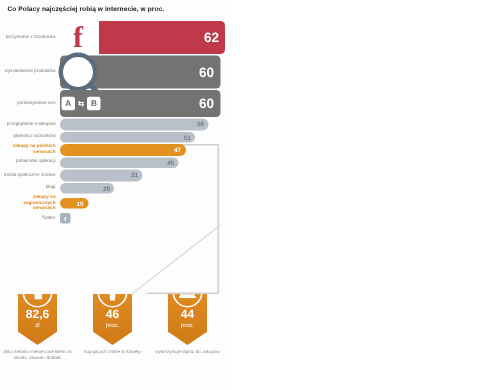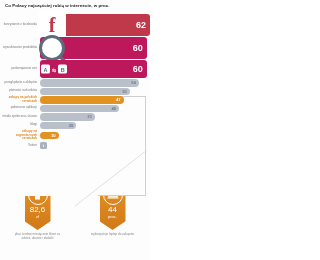--- a/index.html
+++ b/index.html
@@ -33,21 +33,21 @@
   .rlabel.hl{color:#d98b1f;font-weight:bold;}
   .rbarwrap{flex:1 1 auto;position:relative;height:100%;}
   .bar{
     position:relative;border-radius:9px;display:flex;align-items:center;
     justify-content:flex-end;box-sizing:border-box;padding-right:3px;
     color:#ffffff;font-weight:bold;
   }
   .bar.big{height:22px;font-size:9px;padding-right:4px;border-radius:3px;}
   .bar.small{height:7.5px;font-size:4.2px;}
   .bar.red{background:#c0394b;}
-  .bar.slate{background:#be185d;}
+  .bar.slate{background:#737373;}
   .bar.grey{background:#b9c0c9;color:#6d7785;}
   .bar.orange{background:#e2921f;color:#ffffff;}
   
   .tile{
     position:absolute;left:0;top:50%;transform:translateY(-50%);
     background:#ffffff;border-radius:2px;
     display:flex;align-items:center;justify-content:center;
   }
   .fb-tile{width:26px;height:26px;left:-1px;box-shadow:0 0 0 1px #ffffff;}
   .fb-glyph{font-size:20px;font-weight:bold;color:#c0394b;line-height:20px;
@@ -105,21 +105,21 @@
     display:flex;flex-direction:column;align-items:center;
     justify-content:flex-start;padding-top:10px;box-sizing:border-box;
   }
   .medallion{
     position:absolute;left:50%;top:-11px;transform:translateX(-50%);
     width:20px;height:20px;border-radius:50%;
     background:linear-gradient(#e8a03c,#d98218);
     display:flex;align-items:center;justify-content:center;
     border:1.2px solid #ffffff;box-sizing:border-box;
   }
-  .bignum{font-size:8px;font-weight:normal;color:#ffffff;line-height:8px;}
+  .bignum{font-size:8px;font-weight:bold;color:#ffffff;line-height:8px;}
   .unit{font-size:4px;color:#ffffff;line-height:5px;}
   .cap{
     margin-top:3px;text-align:center;font-size:3px;line-height:3.6px;
     color:#8a8a8a;width:48px;
   }
   .ic{display:block;}
 </style>
 </head>
 <body>
 
@@ -263,20 +263,33 @@
           <svg width="11" height="10" viewBox="0 0 22 20" class="ic">
             <path d="M2 5 L7 1 L9 3 A3 3 0 0 0 13 3 L15 1 L20 5 L17 8 L16 7 L16 19 L6 19 L6 7 L5 8 Z" fill="#ffffff"></path>
           </svg>
         </div>
         <span class="bignum">82,6</span>
         <span class="unit">zł</span>
       </div>
       <div class="cap">płaci średnio miesięcznie klient za odzież, obuwie i dodatki</div>
     </div>
 
+    <div class="badge">
+      <div class="shield">
+        <div class="medallion">
+          <svg width="8" height="12" viewBox="0 0 12 20" class="ic">
+            <circle cx="6" cy="3" r="2.6" fill="#ffffff"></circle>
+            <path d="M6 6.2 C3 6.2 2 8 2 11 L2.8 11 L3.2 19 L8.8 19 L9.2 11 L10 11 C10 8 9 6.2 6 6.2 Z" fill="#ffffff"></path>
+          </svg>
+        </div>
+        <span class="bignum">46</span>
+        <span class="unit">proc.</span>
+      </div>
+      <div class="cap">kupujących online to kobiety</div>
+    </div>
 
     <div class="badge">
       <div class="shield">
         <div class="medallion">
           <svg width="12" height="10" viewBox="0 0 20 16" class="ic">
             <rect x="2" y="2" width="16" height="10" rx="1" fill="#ffffff"></rect>
             <rect x="4" y="4" width="12" height="6" fill="#e08a22"></rect>
             <rect x="0.5" y="12" width="19" height="2" rx="1" fill="#ffffff"></rect>
           </svg>
         </div>

